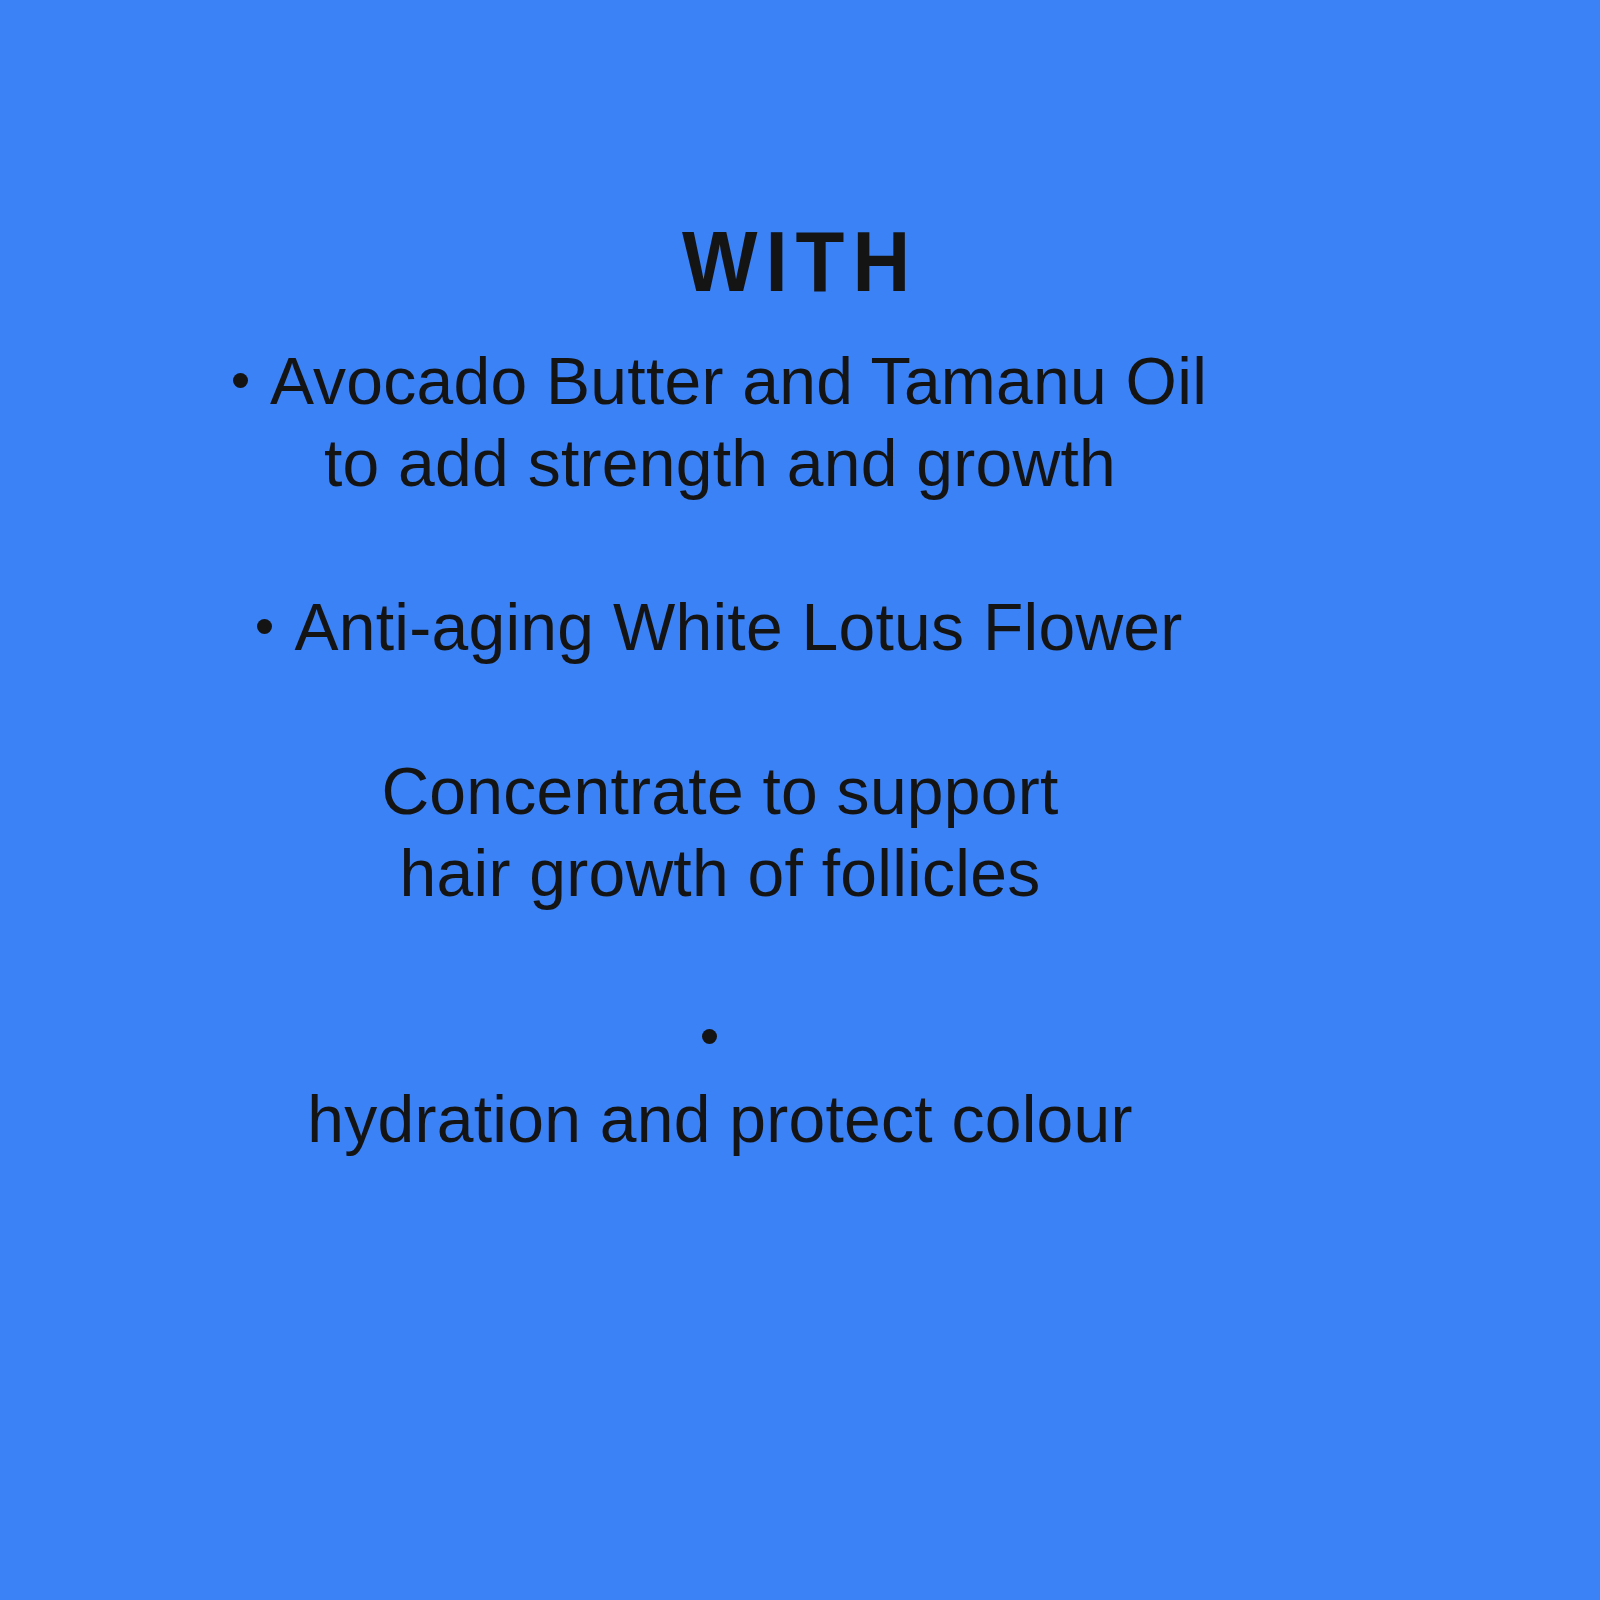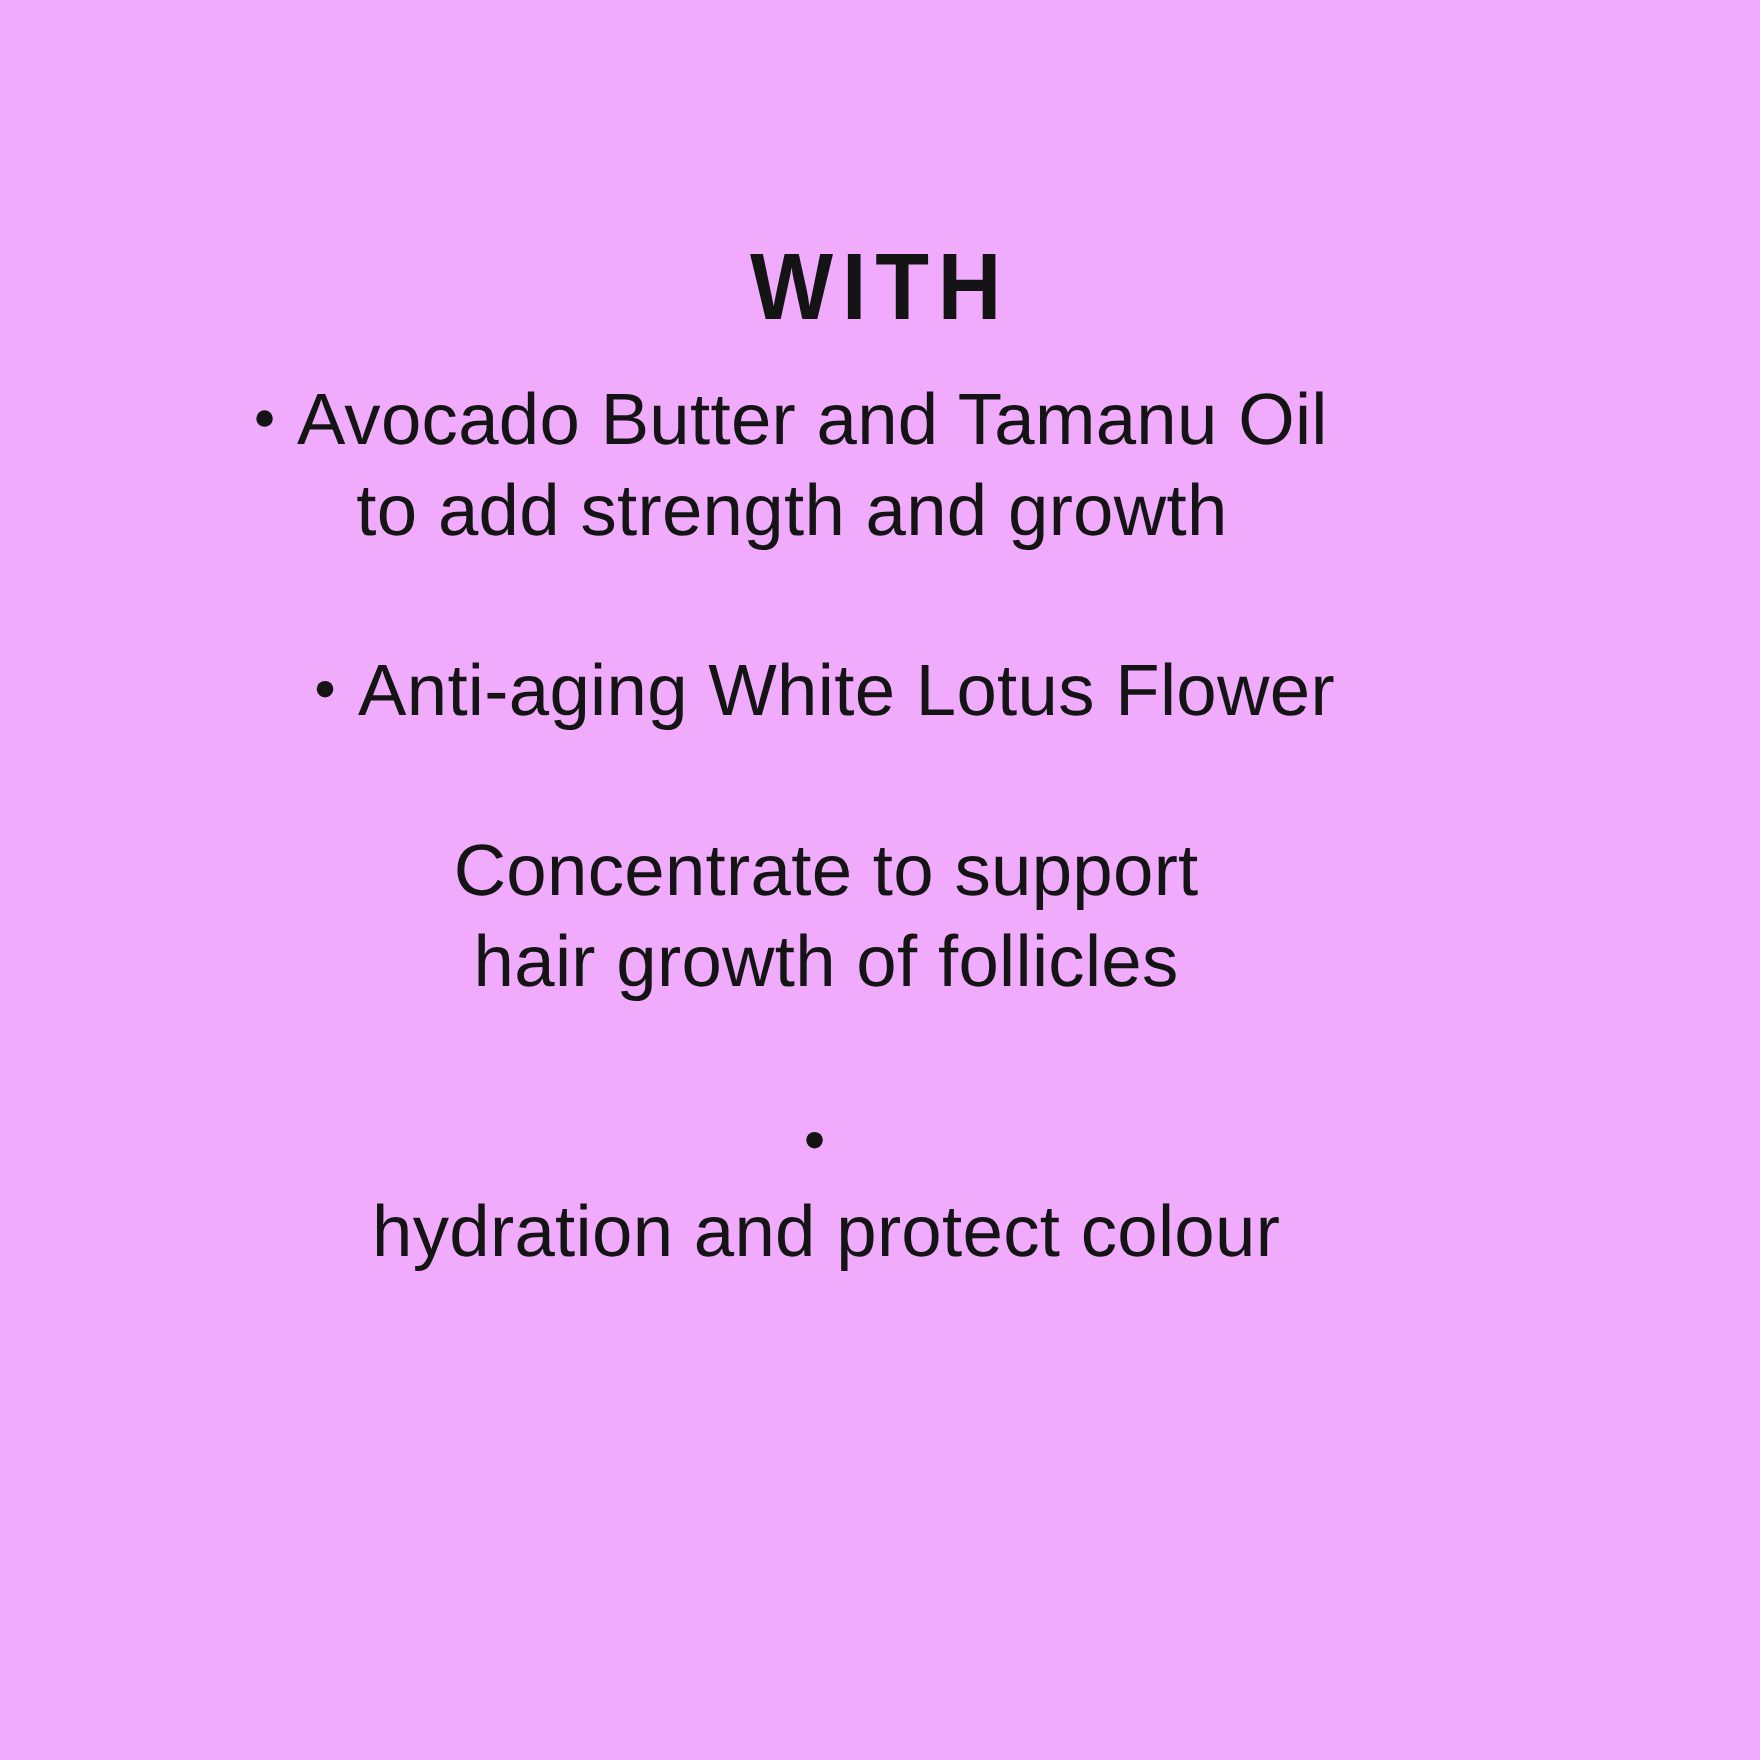--- a/index.html
+++ b/index.html
@@ -65,21 +65,20 @@
     font-size: 66px;
     font-weight: 300;
     line-height: 82px;
     letter-spacing: 0.004em;
     color: #141414;
     white-space: normal;
   }
 
   .bullet-item + .bullet-item {
     margin-top: 82px;
-    margin-left: 31px;
   }
 
   .bullet-line {
     display: block;
   }
 
   .bullet-dot {
     display: inline-block;
     vertical-align: middle;
     width: 15px;
@@ -87,21 +86,21 @@
     border-radius: 50%;
     background: #141414;
     margin-right: 22px;
     position: relative;
     top: -6px;
   }
 </style>
 </head>
 <body style="background: rgb(252, 239, 223); color: rgb(20, 20, 20);">
 
-<div class="page" style="background: #f0abfc;">
+<div class="page" style="background: #3b82f6;">
 
   <div class="heading-wrap">
     <h1 class="heading">WITH</h1>
   </div>
 
   <ul class="bullet-list">
 
     <li class="bullet-item">
       <span class="bullet-line">
         <span class="bullet-dot" style="background: rgb(20, 20, 20);"></span><span>Avocado Butter and Tamanu Oil</span>

